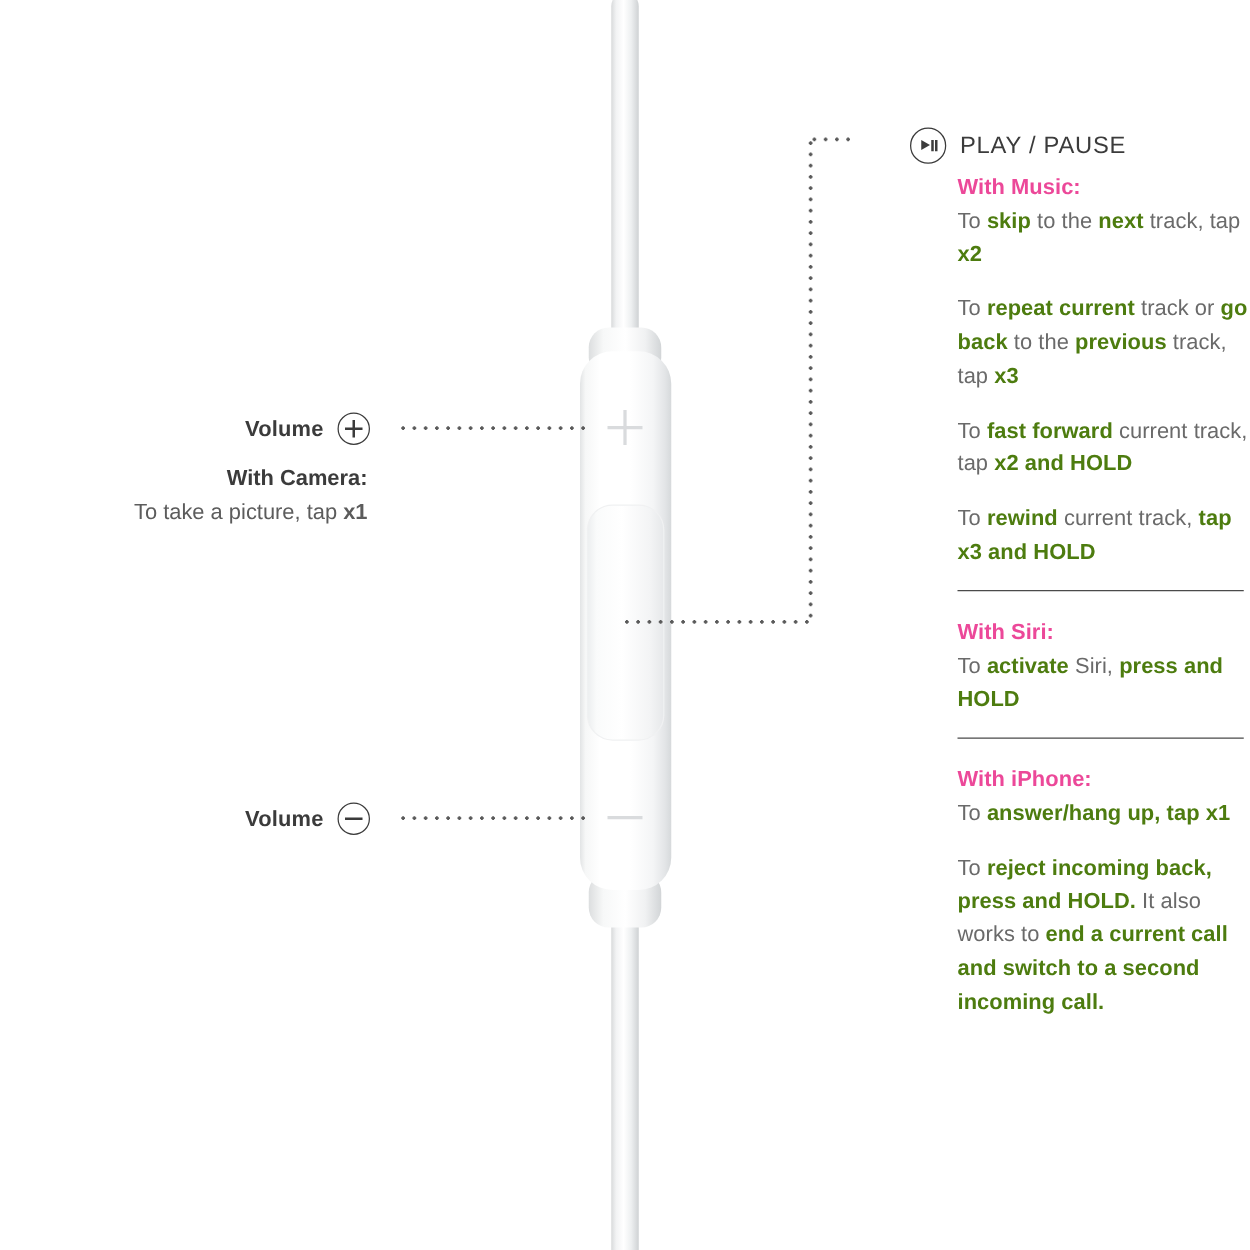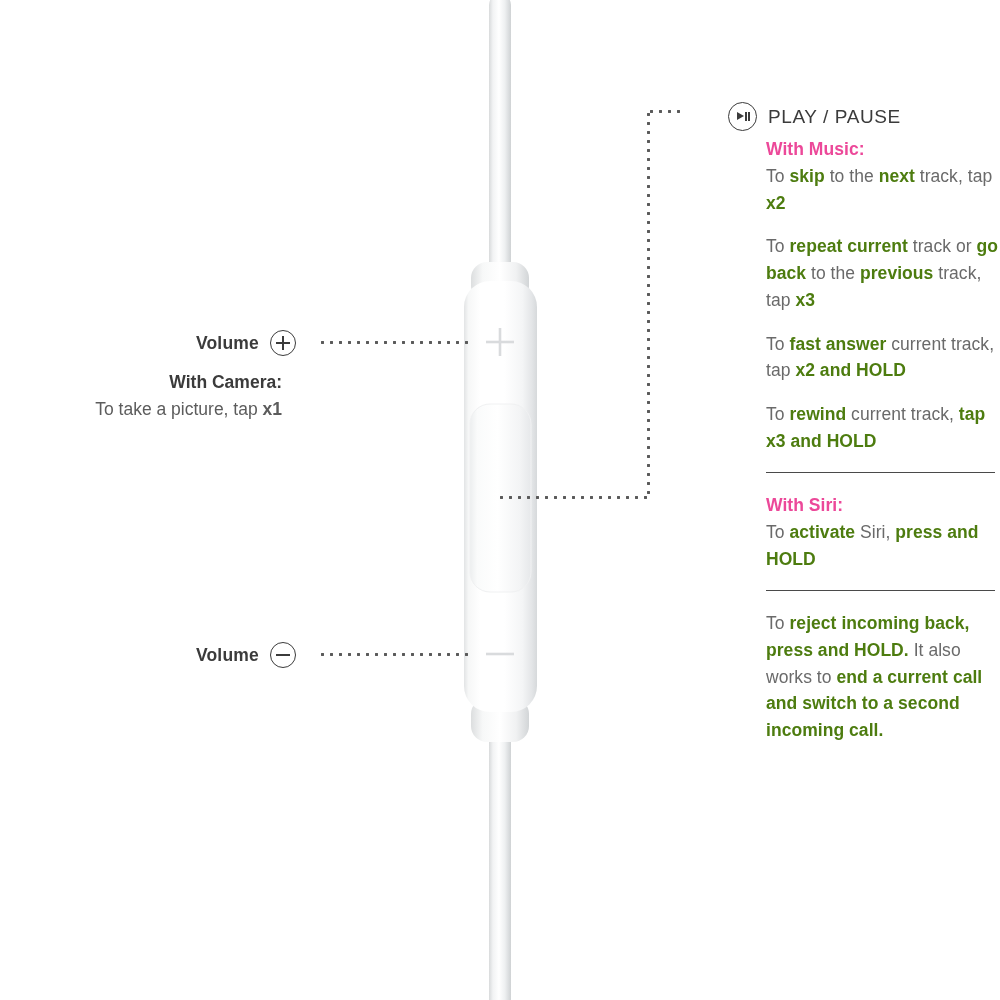--- a/index.html
+++ b/index.html
@@ -261,43 +261,44 @@
   <div class="left-label" style="left:196px; top:330px;">
     <span>Volume</span>
     <span class="vol-badge plus"></span>
   </div>
 
   <div class="left-label" style="left:196px; top:642px;">
     <span>Volume</span>
     <span class="vol-badge minus"></span>
   </div>
 
-  <div class="camera-block" style="left:4px; top:369px; width:278px;">
+  <div class="camera-block" style="left:16px; top:369px; width:278px;">
     <div class="hd">With Camera:</div>
     <div>
       <span>To take a picture, tap </span><b>x1</b>
     </div>
   </div>
 
   <div class="panel">
 
     <div class="panel-head">
       <span class="pp-icon">
         <span class="tri"></span>
           <span class="bar1"></span>
           <span class="bar2"></span>
       </span>
       <span class="panel-title">PLAY / PAUSE</span>
     </div>
 
     <div class="body-block" id="panel-body">
         <p class="para"><span class="hd">With Music:</span><br><span>To </span><b>skip</b><span> to the </span><b>next</b><span> track, tap </span><b>x2</b></p>
         <p class="para"><span>To </span><b>repeat current</b><span> track or </span><b>go back</b><span> to the </span><b>previous</b><span> track, tap </span><b>x3</b></p>
-        <p class="para"><span>To </span><b>fast answer</b><span> current track, tap </span><b>x2 and HOLD</b></p>
+        <p class="para"><span>To </span><b>fast forward</b><span> current track, tap </span><b>x2 and HOLD</b></p>
         <p class="para"><span>To </span><b>rewind</b><span> current track, </span><b>tap x3 and HOLD</b></p>
         <div class="rule"></div>
         <p class="para"><span class="hd">With Siri:</span><br><span>To </span><b>activate</b><span> Siri, </span><b>press and HOLD</b></p>
         <div class="rule"></div>
+        <p class="para"><span class="hd">With iPhone:</span><br><span>To </span><b>answer/hang up,</b><span> </span><b>tap x1</b></p>
         <p class="para"><span>To </span><b>reject incoming back, press and HOLD.</b><span> It also works to </span><b>end a current call and switch to a second incoming call.</b></p>
       </div>
   </div>
 
 </div>
 
 </body></html>

